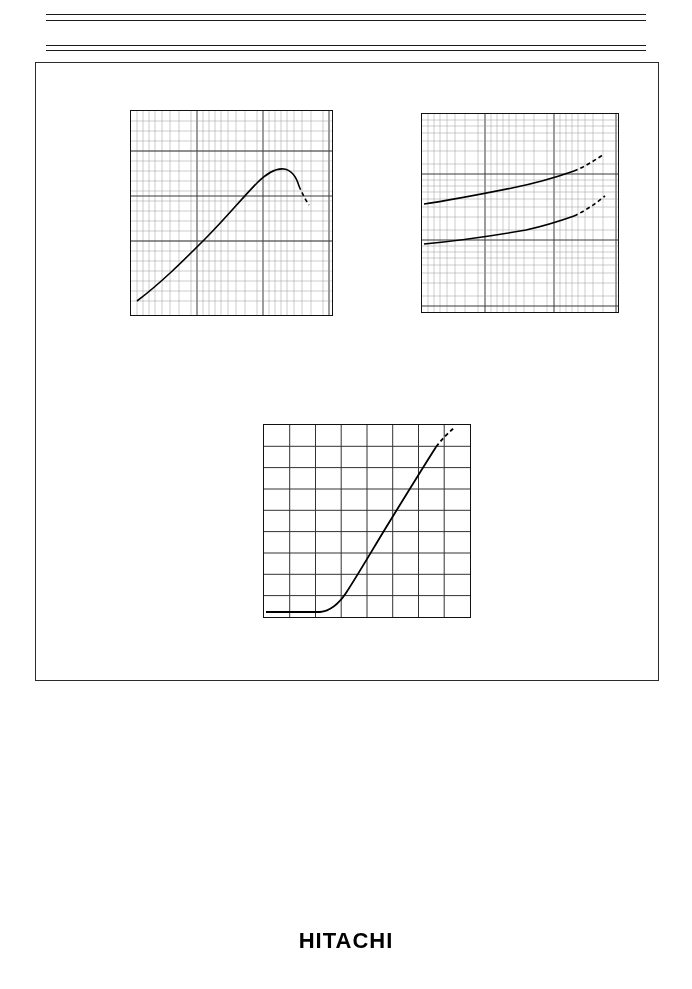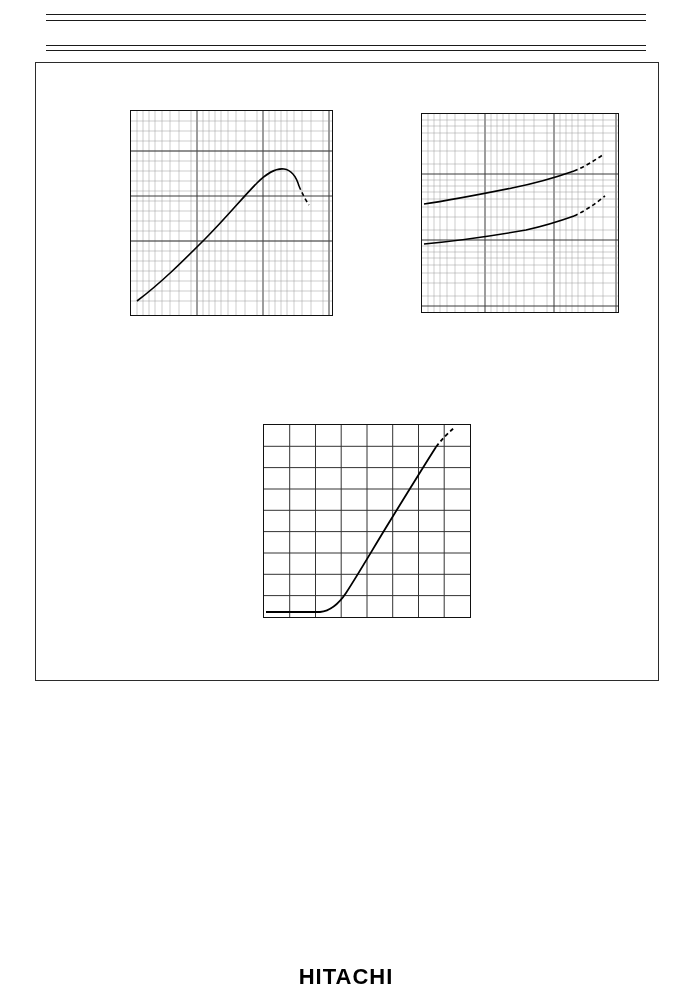--- a/index.html
+++ b/index.html
@@ -57,21 +57,21 @@
   .figure svg { display: block; }
 
   #fig-1 { left: 94px;  top: 47px;  width: 203px; height: 206px; }
   #fig-2 { left: 385px; top: 50px;  width: 198px; height: 200px; }
   #fig-3 { left: 227px; top: 361px; width: 208px; height: 194px; }
 
   
   .footer-logo {
     position: absolute;
     left: 0;
-    top: 964px;
+    top: 928px;
     width: 692px;
     text-align: center;
     font-family: "Liberation Sans", sans-serif;
     font-weight: bold;
     font-size: 22px;
     letter-spacing: 1px;
     color: #000000;
   }
 </style>
 </head>

